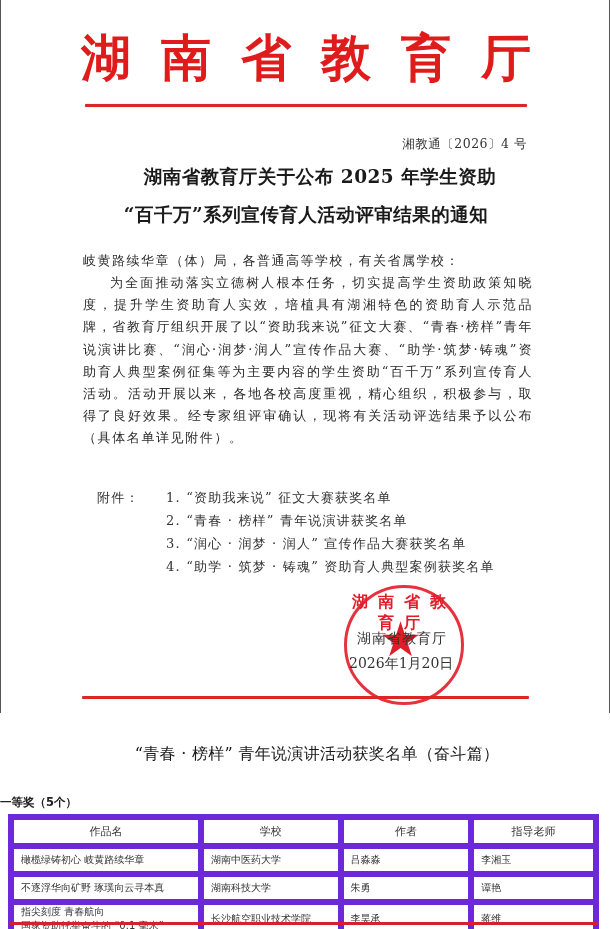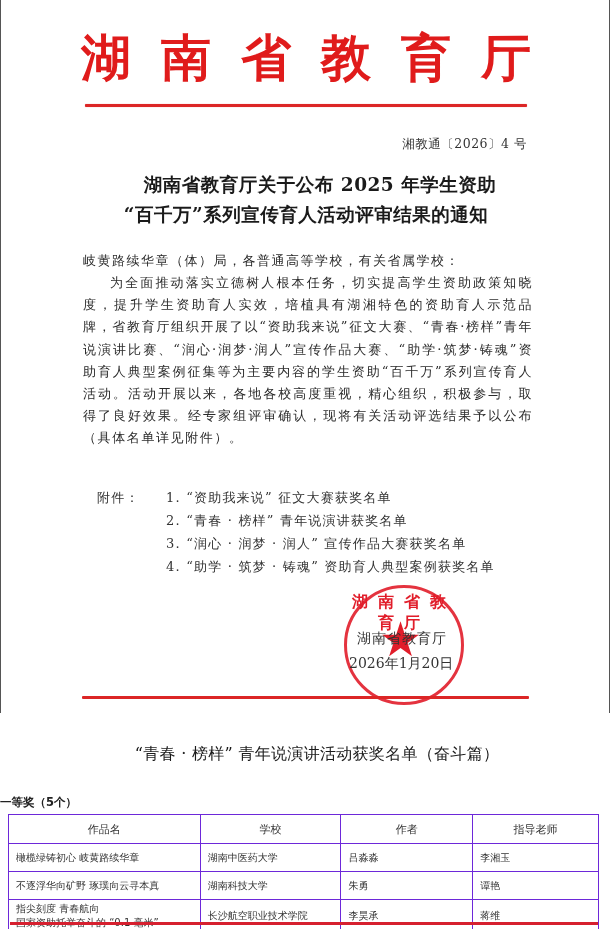--- a/index.html
+++ b/index.html
@@ -22,21 +22,21 @@
     background: #dc2626; border-radius: 1px; box-shadow: 0 0 1px #f08080;
   }
   .doc-number {
     position: absolute; right: 82px; top: 136px;
     font-size: 12.5px; color: #333; letter-spacing: 0.5px;
   }
   .doc-title {
     position: absolute; left: 0; width: 610px; text-align: center;
     font-weight: bold; font-size: 18.5px; color: #1a1a1a; letter-spacing: 0.5px;
   }
-  .doc-title.l1 { top: 172px; padding-left: 28px; }
+  .doc-title.l1 { top: 164px; padding-left: 28px; }
   .doc-title.l2 { top: 202px; }
 
   .body-text {
     position: absolute; left: 82px; width: 450px;
     font-size: 13px; color: #2b2b2b; line-height: 22px; letter-spacing: 1.5px;
   }
   .salutation { top: 250px; }
   .paragraph { top: 272px; text-indent: 27px; text-align: justify; letter-spacing: 1.6px; line-height: 22.2px; }
 
   .attachments { position: absolute; left: 96px; top: 486px; font-size: 13px; color: #333; line-height: 23px; letter-spacing: 1.2px; }
@@ -74,21 +74,21 @@
   .award-level {
     position: absolute; left: 0; top: 795px; width: 610px; 
     font-family: "DejaVu Sans", sans-serif; font-weight: bold; font-size: 11.5px; color: #222;
   }
   table.awards {
     position: absolute; left: 8px; top: 814px; width: 591px;
     border-collapse: collapse; font-size: 10px; color: #333;
     font-family: "DejaVu Sans", sans-serif;
   }
   table.awards th, table.awards td {
-    border: 1px solid #6d28d9; height: 28px; padding: 0 7px;
+    border: 6px solid #6d28d9; height: 28px; padding: 0 7px;
   }
   table.awards th { font-weight: normal; font-size: 11px; text-align: center; height: 29px; }
   table.awards td.c { text-align: left; }
   table.awards td.l { text-align: left; }
   table.awards tr.tall td { height: 32px; line-height: 14px; }
   .col1 { width: 192px; } .col2 { width: 141px; } .col3 { width: 132px; } .col4 { width: 126px; }
 
   .highlight-rule {
     position: absolute; left: 10px; top: 922px; width: 588px; height: 3px; background: #d6202f;
   }

